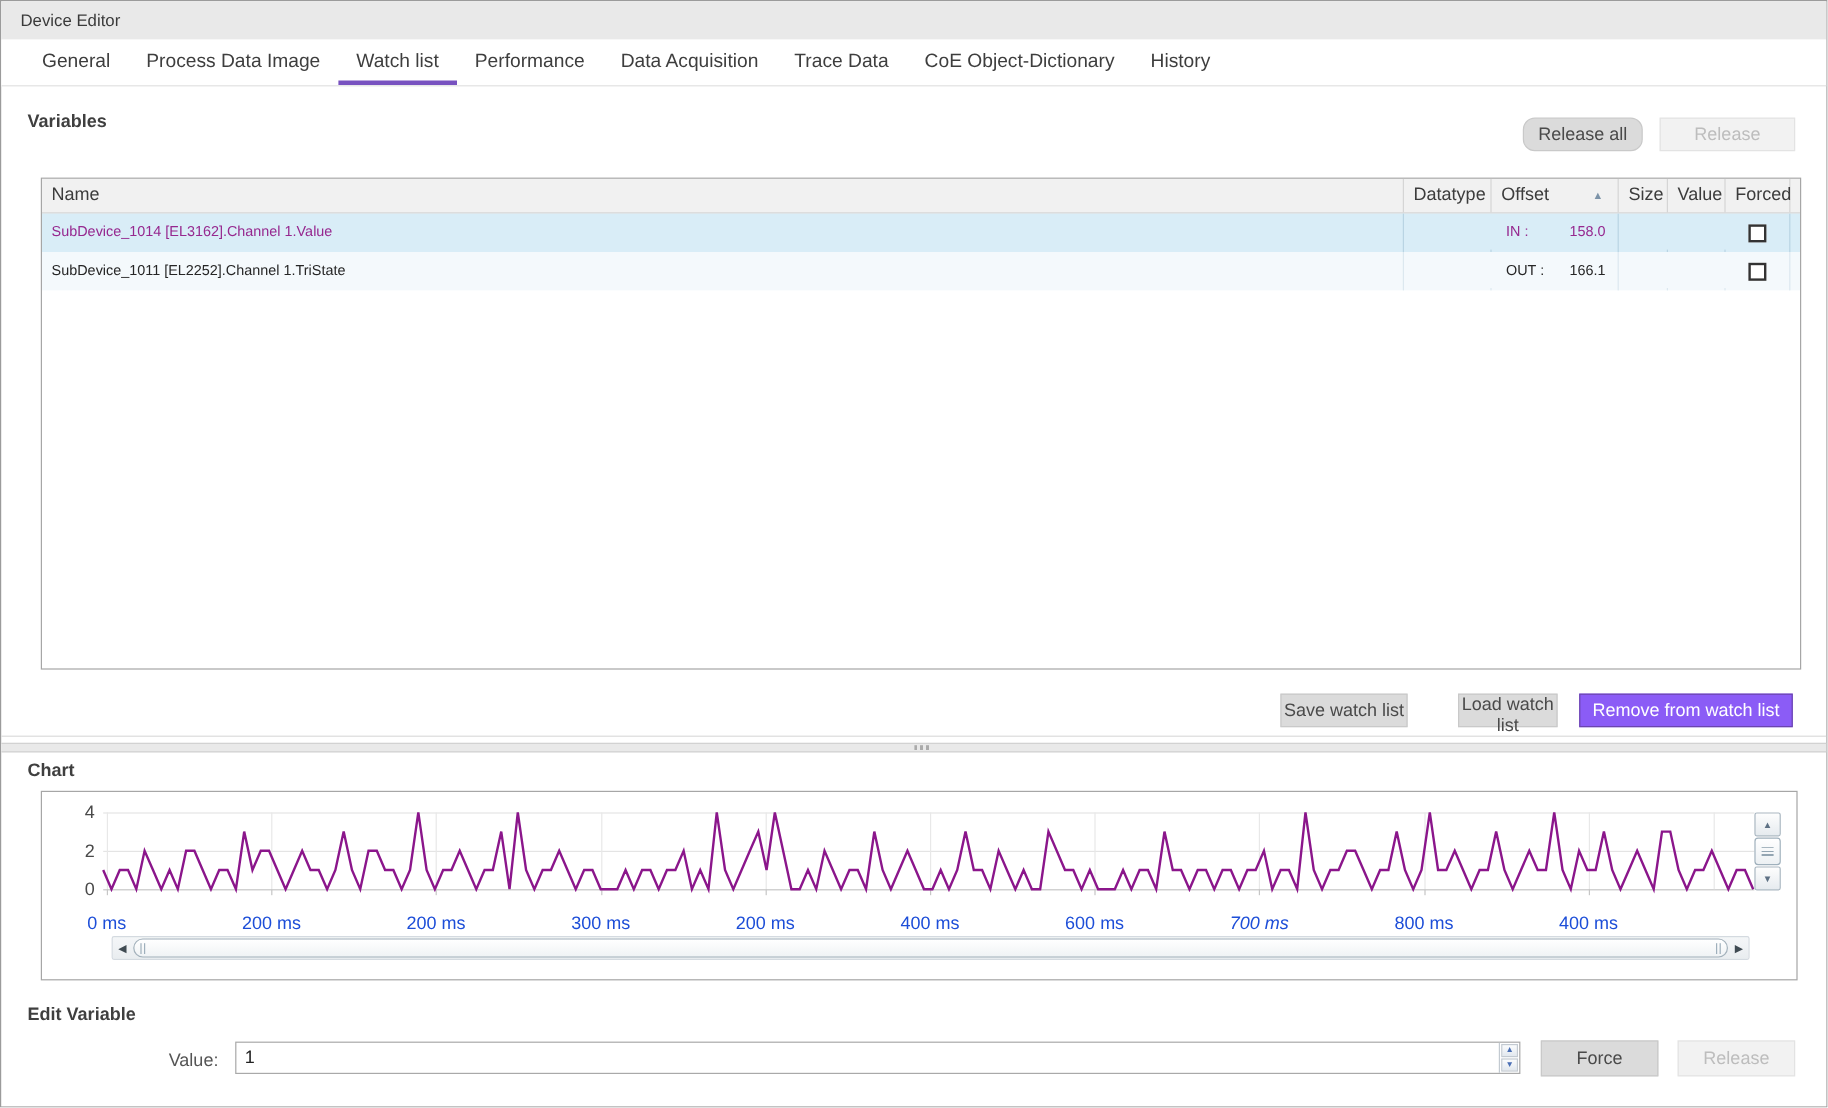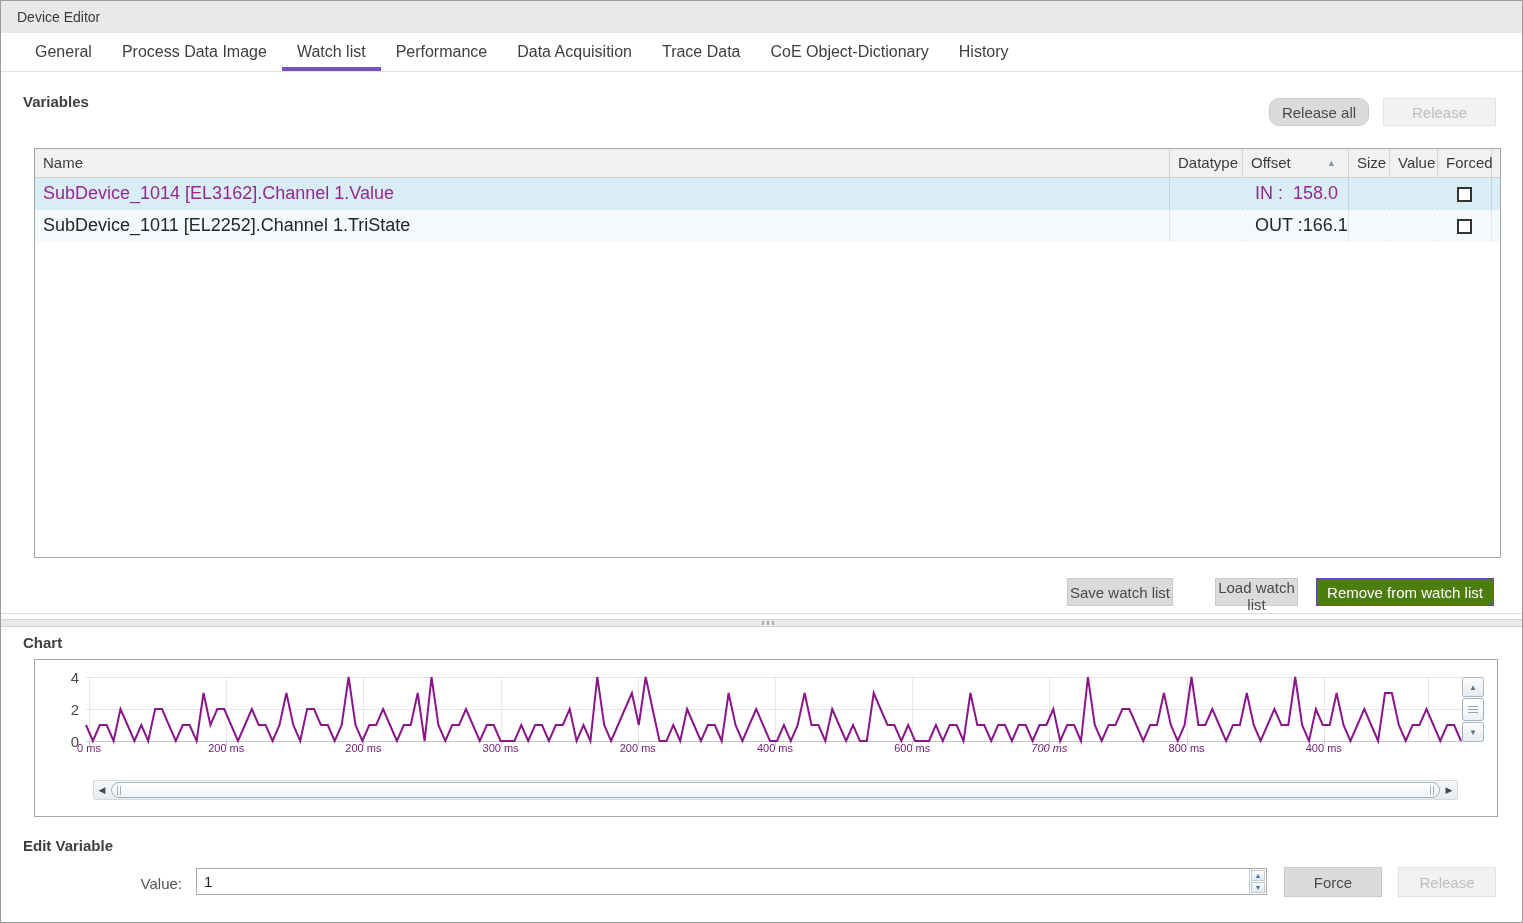--- a/index.html
+++ b/index.html
@@ -14,30 +14,30 @@
   
   .tabbar { position:absolute; left:0; top:32px; width:100%; height:39px; display:flex; padding-left:19px; border-bottom:1px solid #E2E2E2; background:#fff; }
   .tab { font-size:16px; color:#3E3E3E; line-height:37px; padding:0 15px; cursor:default; white-space:nowrap; }
   .tab.active { box-shadow: inset 0 -4px 0 #7852C0; }
 
   .heading { position:absolute; font-size:15px; font-weight:bold; color:#3F3F3F; }
 
   
   .btn { position:absolute; height:28px; font-family:"Liberation Sans",sans-serif; font-size:15px; color:#4A4A4A; background:#DBDBDB; border:1px solid #C9C9C9; text-align:center; }
   .btn.disabled { background:#F2F2F2; border-color:#E3E3E3; color:#BDBDBD; }
-  .btn.purple { background:#4d7c0f; border-color:#6B45AE; color:#fff; }
+  .btn.purple { background:#8b5cf6; border-color:#6B45AE; color:#fff; }
 
   
   .vtable { position:absolute; left:33px; top:147px; width:1467px; height:410px; border:1px solid #A6A6A6; background:#fff; overflow:hidden; }
   .trow { display:grid; grid-template-columns:1135px 73px 106px 41px 48px 54px 1fr; }
   .thead { height:29px; background:#F1F1F1; border-bottom:1px solid #CFCFCF; }
   .thead > div { line-height:28px; font-size:15px; color:#3C3C3C; padding-left:8px; border-right:1px solid #D5D5D5; position:relative; }
   .thead > div:last-child { border-right:none; }
   .sort-icon { position:absolute; right:12px; top:0; font-size:9px; color:#7C93A8; }
-  .drow { height:32px; font-size:18px; }
+  .drow { height:32px; font-size:12px; }
   .drow > div { line-height:31px; border-right:1px solid #DCE8EF; overflow:hidden; white-space:nowrap; }
   .drow > div:last-child { border-right:none; }
   .drow.selected { background:#D9EDF7; color:#96288F; }
   .drow.selected > div { border-right-color:#B9D4E3; }
   .drow.alt { background:#F4F9FC; color:#262626; }
   .cell-name { padding-left:8px; }
   .cell-dt, .cell-size, .cell-val { padding-left:8px;margin-top:30px; }
   .cell-off { display:flex; justify-content:space-between; padding:0 10px 0 12px; }
   .cell-forced { display:flex; align-items:center; justify-content:center; }
   .checkbox { width:15px; height:15px; border:2px solid #333; background:#fff; }
@@ -47,21 +47,21 @@
   .splitter { position:absolute; left:0; top:618px; width:100%; height:8px; background:#E9E9E9; border-top:1px solid #D2D2D2; border-bottom:1px solid #D2D2D2; }
   .splitter .grip { position:absolute; left:50%; top:1px; width:14px; height:4px; background:repeating-linear-gradient(90deg,#ABABAB 0 2px,transparent 2px 5px); }
 
   
   .chart-box { position:absolute; left:33px; top:658px; width:1464px; height:158px; border:1px solid #A6A6A6; background:#fff; }
   .hgrid { position:absolute; left:51px; width:1376px; height:1px; background:#E4E4E4; }
   .baseline { position:absolute; left:51px; width:1376px; height:1px; background:#C6C6C6; }
   .vgrid { position:absolute; top:17px; width:1px; height:64px; background:#E8E8E8; }
   .vtick { position:absolute; top:81px; width:1px; height:5px; background:#C6C6C6; }
   .ylabel { position:absolute; width:30px; text-align:right; font-size:15px; color:#4A4A4A; }
-  .xlabel { position:absolute; top:82px; width:80px; margin-left:-40px; text-align:center; font-size:11px; color:#701a75; }
+  .xlabel { position:absolute; top:101px; width:80px; margin-left:-40px; text-align:center; font-size:15px; color:#1d4ed8; }
   #chart-svg { position:absolute; left:51px; top:16px; overflow:visible; }
 
   
   .vscroll { position:absolute; left:1427px; top:17px; width:22px; height:65px; display:flex; flex-direction:column; }
   .vscroll .sbtn { flex:0 0 20px; border:1px solid #A9B6C0; background:linear-gradient(#FDFDFD,#E6EBEF); display:flex; align-items:center; justify-content:center; font-size:8px; color:#5E7184; border-radius:2px; }
   .vscroll .sthumb { flex:1; margin:1px 0; border:1px solid #9FB0BC; border-radius:3px; background:linear-gradient(#FFF,#ECF0F3); display:flex; align-items:center; justify-content:center; }
   .vscroll .sthumb .glines { width:10px; height:8px; background:repeating-linear-gradient(#93A5B2 0 1px,transparent 1px 3px); }
   .hscroll { position:absolute; left:58px; top:120px; width:1365px; height:20px; display:flex; align-items:center; background:linear-gradient(#F4F6F8,#E9EDF0); border:1px solid #D4DAE0; border-radius:2px; }
   .hscroll .sbtn { flex:0 0 16px; height:18px; display:flex; align-items:center; justify-content:center; font-size:9px; color:#3F4A52; background:transparent; }
   .hscroll .sthumb { flex:1; height:16px; margin:0 1px; border:1px solid #A4B2BC; border-radius:8px; background:linear-gradient(#FFF,#F0F3F5); display:flex; align-items:center; justify-content:space-between; padding:0 5px; }

